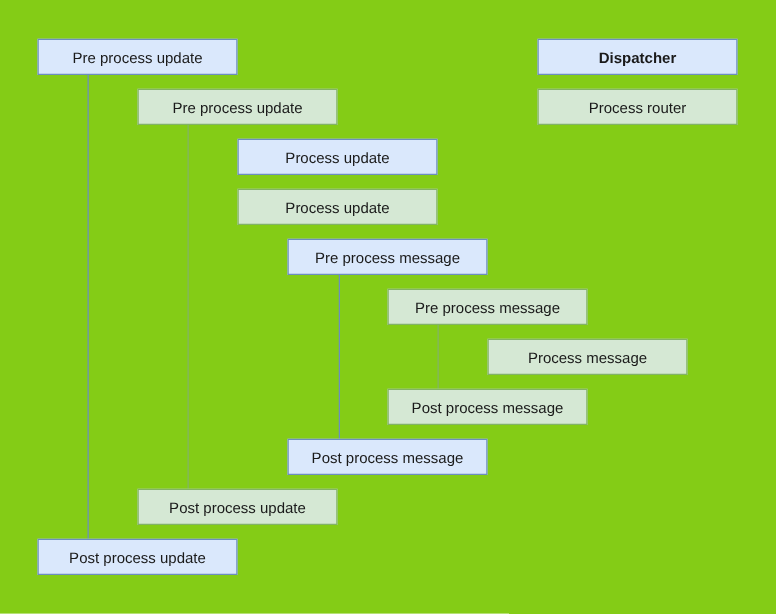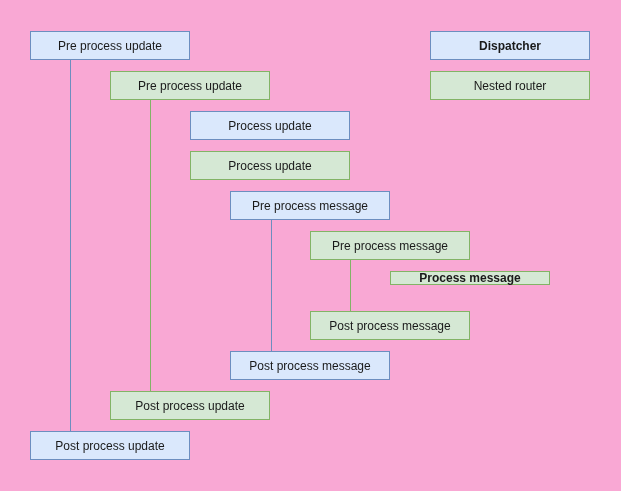--- a/index.html
+++ b/index.html
@@ -4,21 +4,21 @@
 <style>
   html, body {
     margin: 0;
     padding: 0;
     background: #ffffff;
   }
   #canvas {
     position: relative;
     width: 621px;
     height: 491px;
-    background: #f9a8d4;
+    background: #84cc16;
     overflow: hidden;
     font-family: "Liberation Sans", sans-serif;
   }
   .node {
     position: absolute;
     box-sizing: border-box;
     display: flex;
     align-items: center;
     justify-content: center;
     font-size: 12px;
@@ -62,22 +62,22 @@
   <div class="edge v router" style="left:150px; top:100px; height:291px;"></div>
   <div class="edge v dispatcher" style="left:271px; top:220px; height:131px;"></div>
   <div class="edge v router" style="left:350px; top:260px; height:51px;"></div>
 
   <div class="node dispatcher" style="left:30px; top:31px; width:160px; height:29px;">Pre process update</div>
   <div class="node router" style="left:110px; top:71px; width:160px; height:29px;">Pre process update</div>
   <div class="node dispatcher" style="left:190px; top:111px; width:160px; height:29px;">Process update</div>
   <div class="node router" style="left:190px; top:151px; width:160px; height:29px;">Process update</div>
   <div class="node dispatcher" style="left:230px; top:191px; width:160px; height:29px;">Pre process message</div>
   <div class="node router" style="left:310px; top:231px; width:160px; height:29px;">Pre process message</div>
-  <div class="node router" style="left:390px; top:271px; width:160px; height:14px;font-weight:bold;">Process message</div>
+  <div class="node router" style="left:390px; top:271px; width:160px; height:29px;">Process message</div>
   <div class="node router" style="left:310px; top:311px; width:160px; height:29px;">Post process message</div>
   <div class="node dispatcher" style="left:230px; top:351px; width:160px; height:29px;">Post process message</div>
   <div class="node router" style="left:110px; top:391px; width:160px; height:29px;">Post process update</div>
   <div class="node dispatcher" style="left:30px; top:431px; width:160px; height:29px;">Post process update</div>
 
   <div class="node dispatcher" style="left:430px; top:31px; width:160px; height:29px;font-weight:bold;">Dispatcher</div>
-  <div class="node router" style="left:430px; top:71px; width:160px; height:29px;">Nested router</div>
+  <div class="node router" style="left:430px; top:71px; width:160px; height:29px;">Process router</div>
 
 </div>
 
 </body></html>

